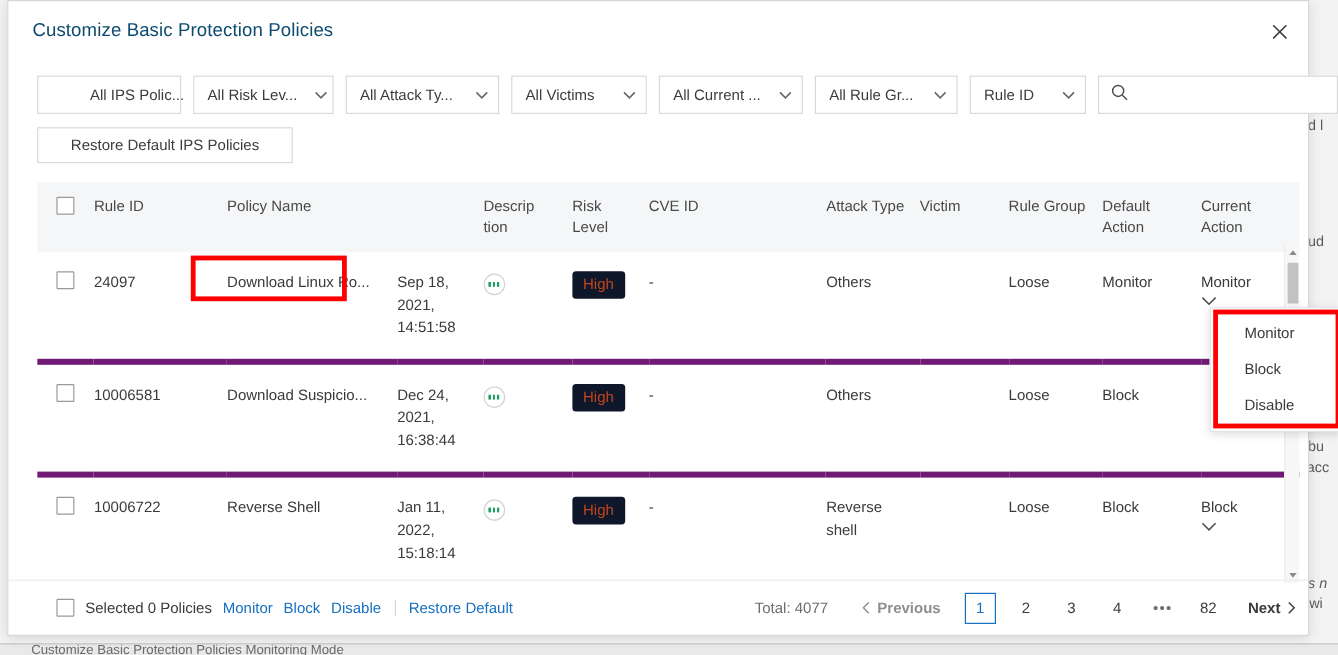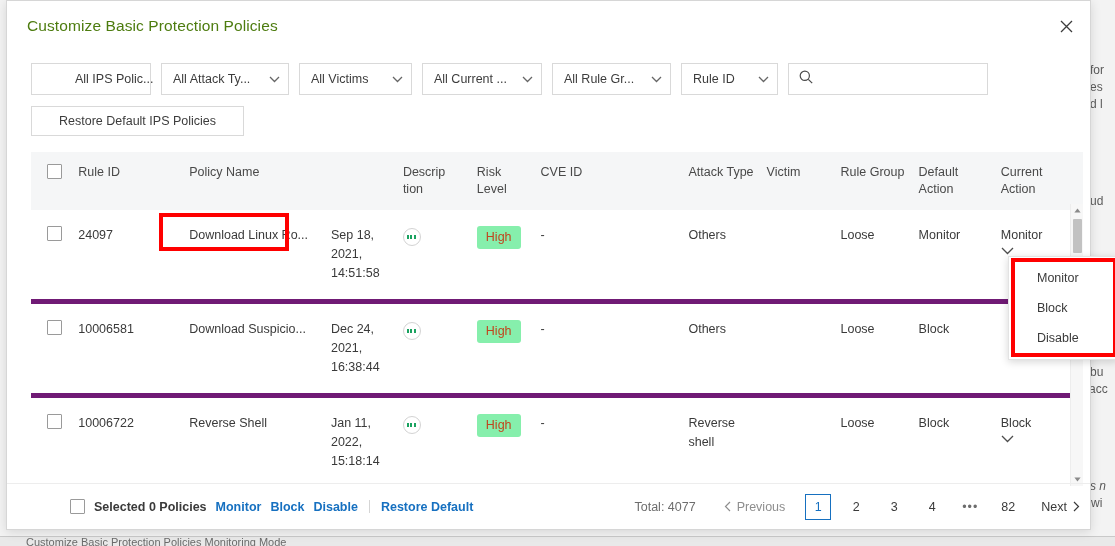--- a/index.html
+++ b/index.html
@@ -48,21 +48,21 @@
     width: 1085px; height: 530px;
     background: #ffffff;
     border: 1px solid #d6d6d6;
     box-shadow: 0 2px 10px rgba(0,0,0,.12);
     overflow: visible;
   }
   .modal-title {
     position: absolute;
     left: 20px; top: 16px;
     font-size: 15.5px;
-    color: #4d7c0f;
+    color: #0c4a6e;
     letter-spacing: .1px;
   }
   .close-btn {
     position: absolute;
     right: 10px; top: 11px;
     width: 28px; height: 28px;
     display: flex; align-items: center; justify-content: center;
     cursor: pointer;
     color: #444;
   }
@@ -171,21 +171,21 @@
   .col-atk  { width: 76px; }
   .col-vic  { width: 72px; }
   .col-grp  { width: 76px; }
   .col-def  { width: 80px; }
   .col-cur  { width: 80px; }
 
   .ellip { white-space: nowrap; overflow: hidden; text-overflow: ellipsis; display:block; }
 
   .badge-high {
     display: inline-block;
-    background: #86efac;
+    background: #0f172a;
     color: #c0451e;
     border-radius: 3px;
     padding: 2px 9px;
     font-size: 12.5px;
   }
   .desc-icon {
     width: 18px; height: 18px;
     border: 1px solid #d3d3d3;
     border-radius: 50%;
     display: inline-flex;
@@ -281,25 +281,24 @@
   
   .footer {
     position: absolute;
     left: 0; right: 0; bottom: 0;
     height: 46px;
     border-top: 1px solid #ededed;
     display: flex; align-items: center;
   }
   .foot-left {
     display: flex; align-items: center;
-    padding-left: 63px;
+    padding-left: 40px;
     gap: 9px;
     font-size: 12.5px;
     color: #3a3a3a;
-    font-weight: bold;
   }
   .bulk-link {
     color: #1670c0;
     cursor: pointer;
     font-size: 12.5px;
   }
   .divider-v {
     width: 1px; height: 13px; background: #d5d5d5;
     margin: 0 2px;
   }
@@ -310,20 +309,21 @@
     padding-right: 4px;
     font-size: 12.5px;
     color: #3a3a3a;
   }
   .total { color: #6d6d6d; margin-right: 16px; }
   .pg-nav {
     display: inline-flex; align-items: center; gap: 6px;
     color: #8e8e8e;
     cursor: pointer;
     padding: 0 6px;
+    font-weight: bold;
   }
   .pg-nav.enabled { color: #3a3a3a; }
   .pg {
     min-width: 26px; height: 26px;
     display: inline-flex; align-items: center; justify-content: center;
     cursor: pointer;
     color: #3a3a3a;
     padding: 0 4px;
   }
   .pg.active {
@@ -357,20 +357,28 @@
 
     <div class="close-btn">
       <svg width="13" height="13" viewBox="0 0 13 13" aria-hidden="true">
         <path d="M1 1 L12 12 M12 1 L1 12" stroke="#3c3c3c" stroke-width="1.3" fill="none"></path>
       </svg>
     </div>
 
     <div class="filters" id="filter-bar">
         <div class="select-box" style="width: 120px; padding-left: 43px;">
           <span class="lbl">All IPS Polic...</span>
+          <span class="chev">
+            <svg width="11" height="7" viewBox="0 0 11 7">
+              <path d="M1 1 L5.5 5.5 L10 1" stroke="currentColor" stroke-width="1.3" fill="none"></path>
+            </svg>
+          </span>
+        </div>
+        <div class="select-box" style="width: 117px;">
+          <span class="lbl">All Risk Lev...</span>
           <span class="chev">
             <svg width="11" height="7" viewBox="0 0 11 7">
               <path d="M1 1 L5.5 5.5 L10 1" stroke="currentColor" stroke-width="1.3" fill="none"></path>
             </svg>
           </span>
         </div>
         <div class="select-box" style="width: 128px;">
           <span class="lbl">All Attack Ty...</span>
           <span class="chev">
             <svg width="11" height="7" viewBox="0 0 11 7">

